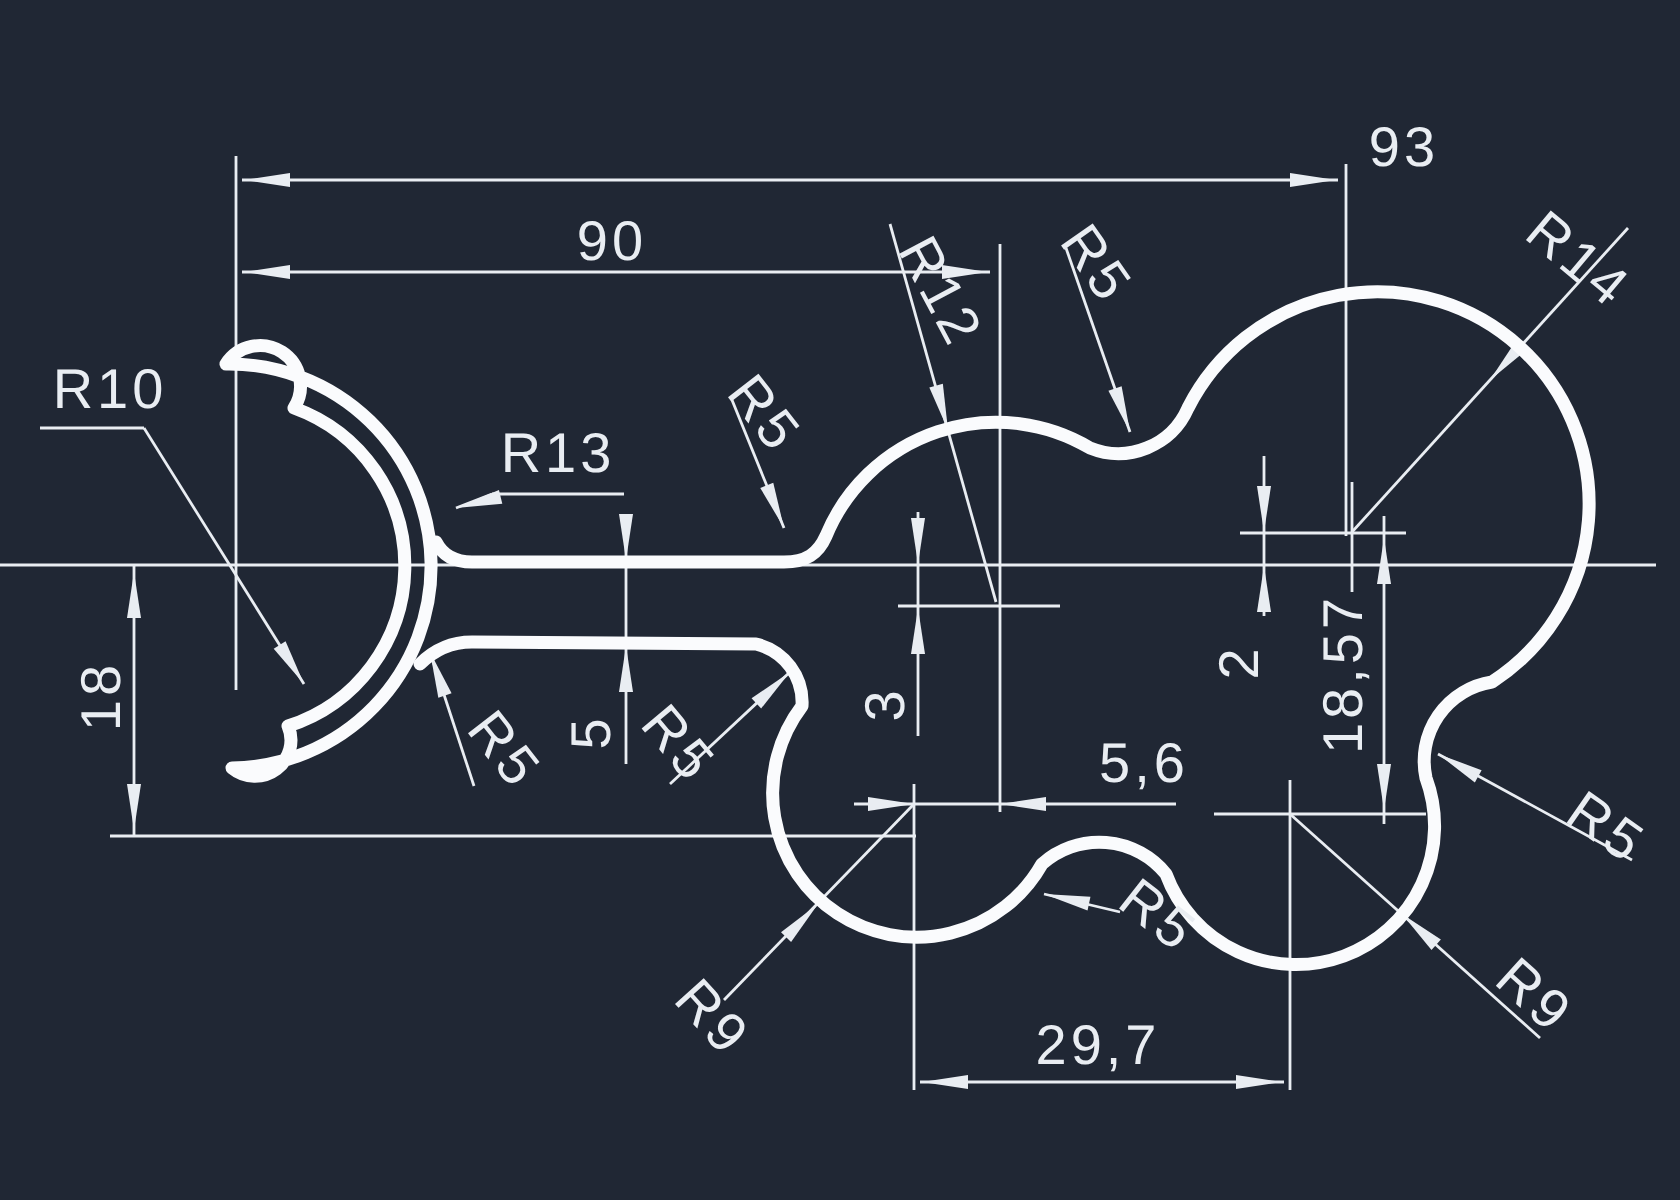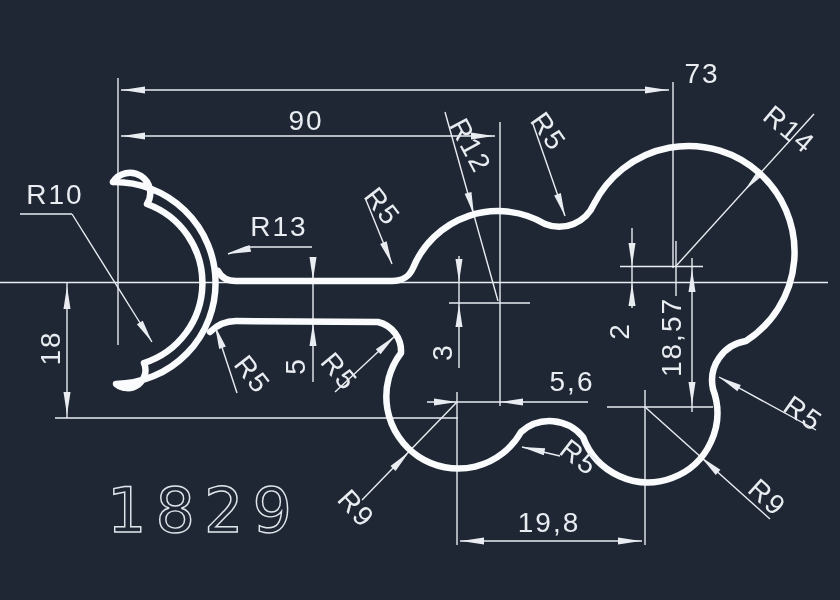--- a/index.html
+++ b/index.html
@@ -144,38 +144,37 @@
                A 40,40   0 0 0 713,389
                A 69,69   0 0 1 583,437
                A 43,43   0 0 0 521,432
                A 72,72   0 1 1 401,353
                A 30,30   0 0 0 378,322
                L 236,321
                Q 221,321 210,332"></path>
     </g>
   </svg>
 
-  <div class="dim-label" style="left:702px;top:74px;">73</div>
+  <div class="dim-label" style="left:702px;top:74px;">93</div>
   <div class="dim-label" style="left:306px;top:121px;">90</div>
   <div class="dim-label" style="left:51px;top:348px;transform:translate(-50%,-50%) rotate(-90deg);">18</div>
-  <div class="dim-label" style="left:549px;top:523px;">19,8</div>
+  <div class="dim-label" style="left:549px;top:523px;">29,7</div>
   <div class="dim-label" style="left:562px;top:382px;margin-left:10px;">5,6</div>
   <div class="dim-label" style="left:443px;top:352px;transform:translate(-50%,-50%) rotate(-90deg);">3</div>
   <div class="dim-label" style="left:296px;top:366px;transform:translate(-50%,-50%) rotate(-90deg);">5</div>
   <div class="dim-label" style="left:620px;top:331px;transform:translate(-50%,-50%) rotate(-90deg);">2</div>
   <div class="dim-label" style="left:672px;top:337px;transform:translate(-50%,-50%) rotate(-90deg);">18,57</div>
 
   <div class="dim-label" style="left:44px;top:195px;margin-left:11px;">R10</div>
   <div class="dim-label" style="left:279px;top:227px;">R13</div>
   <div class="dim-label" style="left:382px;top:207px;transform:translate(-50%,-50%) rotate(52deg);">R5</div>
   <div class="dim-label" style="left:470px;top:146px;transform:translate(-50%,-50%) rotate(62deg);">R12</div>
   <div class="dim-label" style="left:548px;top:132px;transform:translate(-50%,-50%) rotate(55deg);">R5</div>
   <div class="dim-label" style="left:789px;top:130px;transform:translate(-50%,-50%) rotate(40deg);">R14</div>
   <div class="dim-label" style="left:803px;top:414px;transform:translate(-50%,-50%) rotate(35deg);">R5</div>
   <div class="dim-label" style="left:767px;top:498px;transform:translate(-50%,-50%) rotate(42deg);">R9</div>
   <div class="dim-label" style="left:356px;top:509px;transform:translate(-50%,-50%) rotate(48deg);">R9</div>
   <div class="dim-label" style="left:579px;top:458px;transform:translate(-50%,-50%) rotate(38deg);">R5</div>
   <div class="dim-label" style="left:339px;top:372px;transform:translate(-50%,-50%) rotate(50deg);">R5</div>
   <div class="dim-label" style="left:252px;top:375px;transform:translate(-50%,-50%) rotate(52deg);">R5</div>
 
-  <div class="part-number" style="left:204px;top:511px;">1829</div>
 
 </div>
 
 </body></html>

